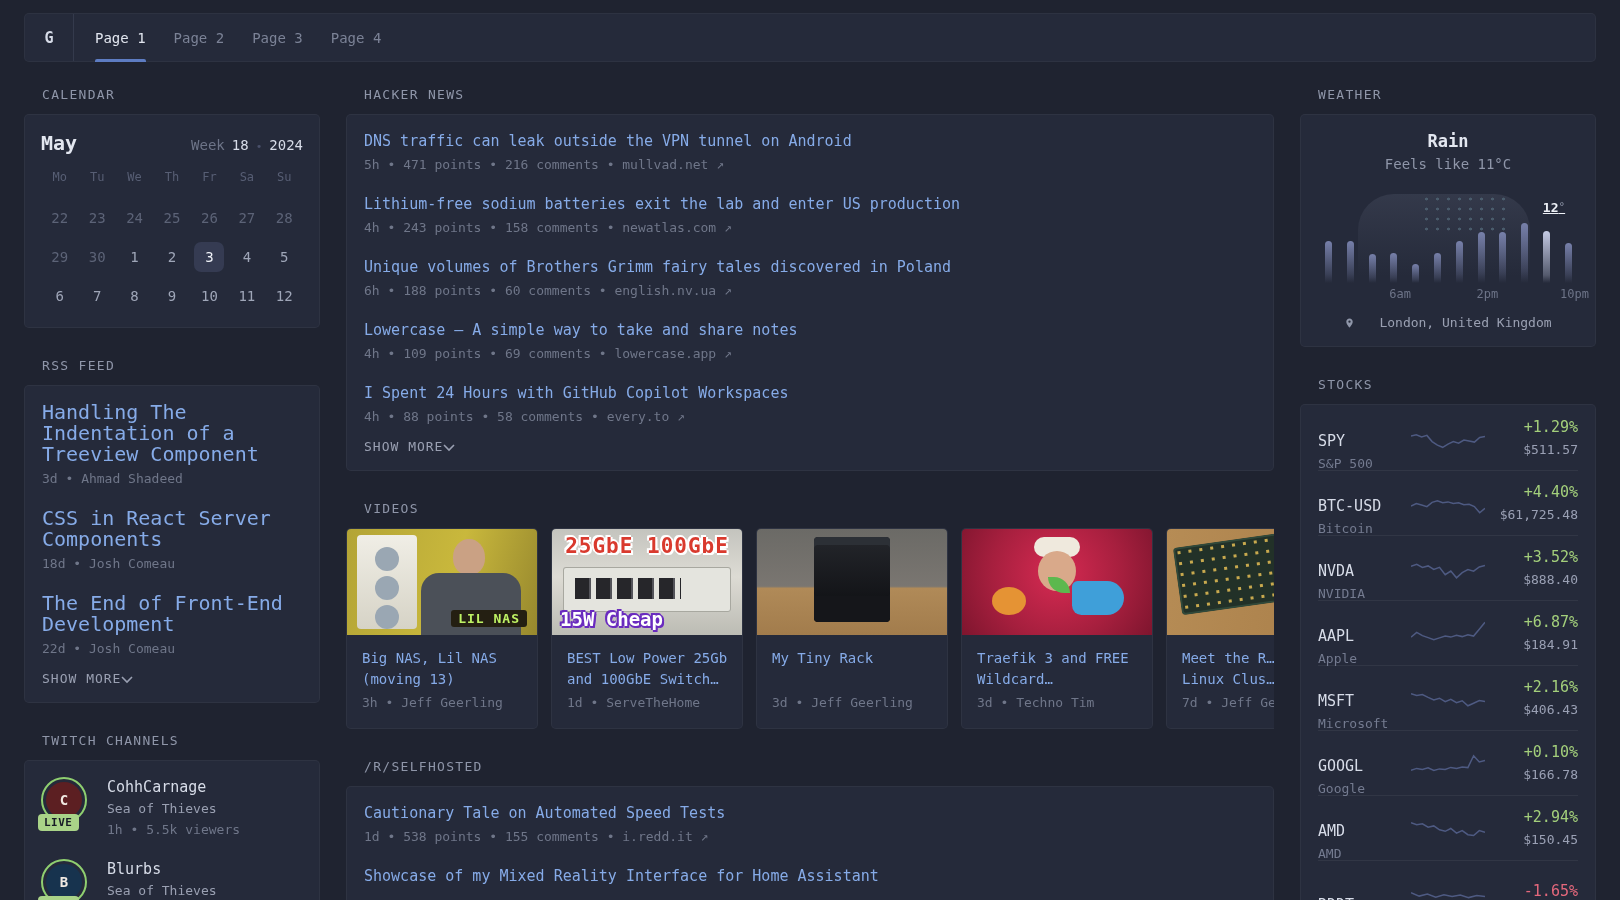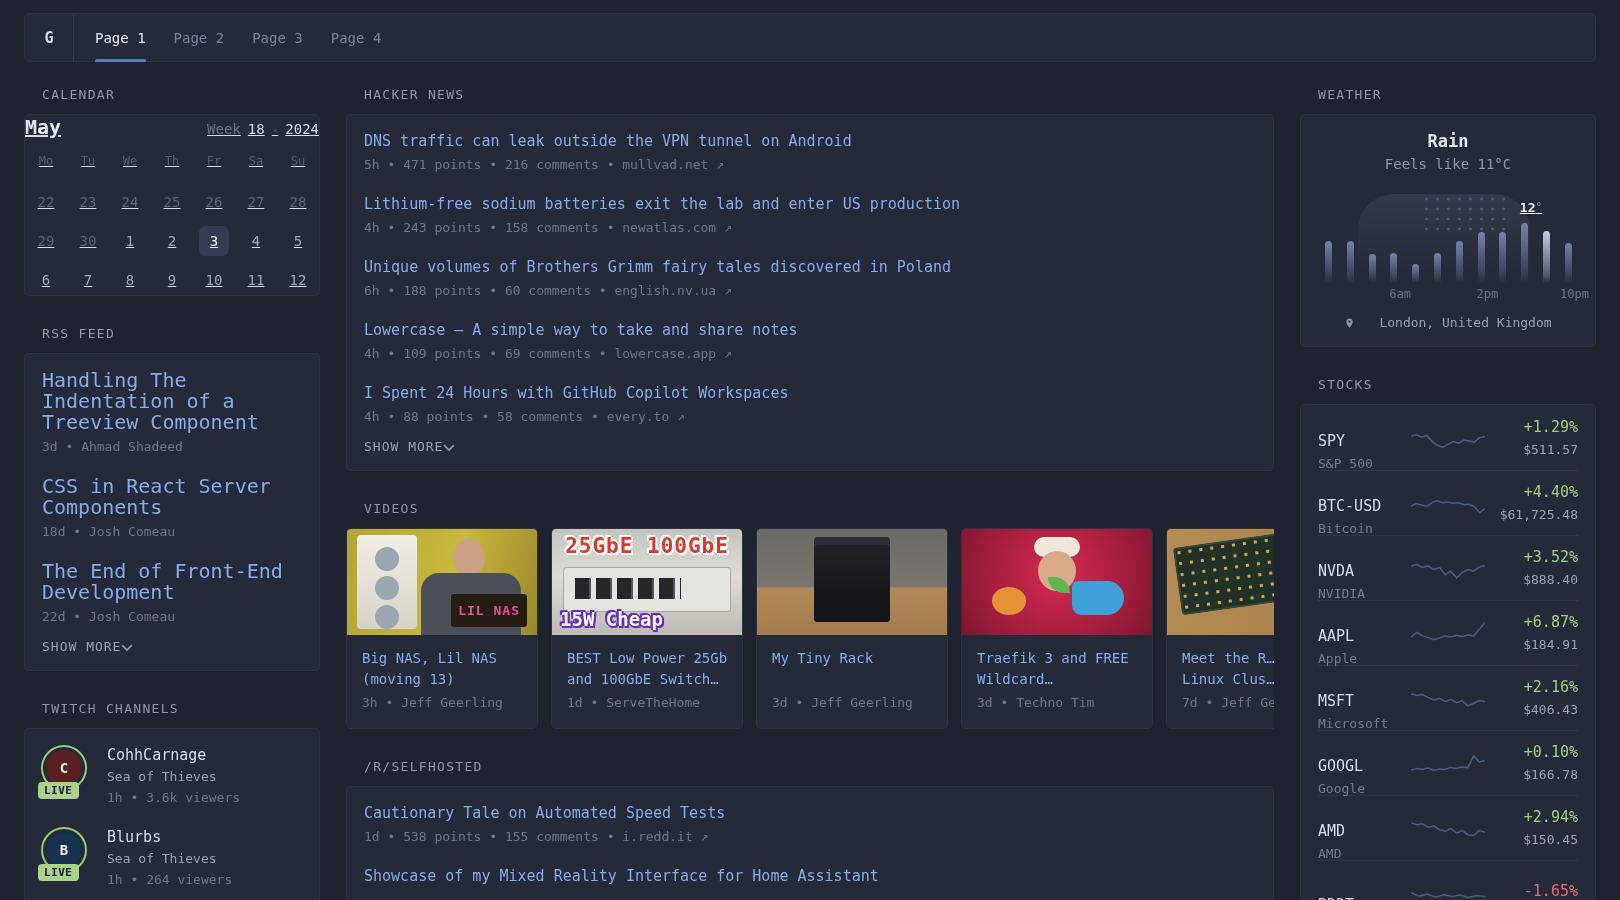--- a/index.html
+++ b/index.html
@@ -26,21 +26,21 @@
     background:#5d7cc2;border-radius:2px 2px 0 0;}
   
   .cols{display:flex;gap:26px;padding:0 24px;margin-top:25px;align-items:flex-start;}
   .col{display:flex;flex-direction:column;}
   .col-left,.col-right{flex:0 0 296px;}
   .col-mid{flex:1;min-width:0;}
   .widget{margin-bottom:30px;}
   .section-label{font-size:13px;letter-spacing:1.3px;color:#8f96a9;margin:0 0 12px 18px;}
   .card{background:#252a3a;border:1px solid rgba(255,255,255,.045);border-radius:5px;}
   
-  .cal-card{text-decoration:underline;}
+  .cal-card{padding:16px;}
   .cal-head{display:flex;justify-content:space-between;align-items:baseline;height:26px;}
   .cal-month{font-size:20px;font-weight:600;color:#e3e7f0;}
   .cal-week{font-size:14px;color:#6d7488;display:flex;gap:7px;align-items:baseline;}
   .cal-week .val{color:#d7dce8;}
   .cal-week .dot{color:#49506a;font-size:11px;}
   .cal-grid{display:grid;grid-template-columns:repeat(7,1fr);margin-top:12px;row-gap:9px;}
   .wd{height:16px;display:flex;align-items:center;justify-content:center;
     font-size:12px;color:#575e74;margin-bottom:6px;}
   .day{height:30px;display:flex;align-items:center;justify-content:center;font-size:14px;color:#9fa6b8;}
   .day.muted{color:#5c6377;}
@@ -83,22 +83,22 @@
   .th-bignas{background:linear-gradient(105deg,#b3a436 0%,#c9b83c 55%,#97882e 100%);}
   .th-bignas .tower{position:absolute;left:10px;top:6px;width:60px;height:94px;
     background:linear-gradient(#f0eee6,#d6d3c6);border-radius:4px;}
   .th-bignas .tower::after{content:"";position:absolute;left:50%;top:12px;width:24px;height:24px;
     margin-left:-12px;border-radius:50%;background:#9aa7b3;
     box-shadow:0 29px 0 #9aa7b3,0 58px 0 #9aa7b3;}
   .th-bignas .head{position:absolute;right:52px;top:10px;width:32px;height:36px;
     border-radius:50% 50% 46% 46%;background:#caa184;}
   .th-bignas .bodyshape{position:absolute;right:16px;top:44px;width:100px;height:70px;
     border-radius:18px 18px 0 0;background:#4b5058;}
-  .cap-chip{position:absolute;right:10px;bottom:8px;background:#241f12;color:#ec4899;
-    font-weight:bold;font-size:13px;padding:9px 7px;border-radius:3px;letter-spacing:1px;}
+  .cap-chip{position:absolute;right:10px;bottom:8px;background:#241f12;color:#bef264;
+    font-weight:bold;font-size:13px;padding:1px 7px;border-radius:3px;letter-spacing:1px;}
   .th-switch{background:linear-gradient(#c4c4be,#dddbd4 45%,#bcbcb4);}
   .th-switch .panel{position:absolute;left:6%;right:6%;top:36%;height:42%;
     background:#e4e4de;border-radius:3px;box-shadow:inset 0 0 0 1px #a8a8a0;}
   .th-switch .ports{position:absolute;left:12%;top:46%;width:56%;height:20%;
     background:repeating-linear-gradient(90deg,#26262a 0 14px,#54545a 14px 16px,transparent 16px 21px);}
   .cap-top{position:absolute;top:5px;left:0;right:0;text-align:center;font-size:21px;font-weight:bold;
     color:#d93a2e;letter-spacing:1px;
     text-shadow:-2px 0 0 #fff,2px 0 0 #fff,0 -2px 0 #fff,0 2px 0 #fff,-2px -2px 0 #fff,2px 2px 0 #fff;}
   .cap-bot{position:absolute;bottom:5px;left:8px;font-size:19px;font-weight:bold;color:#fff;
     text-shadow:-2px 0 0 #6a2bbf,2px 0 0 #6a2bbf,0 -2px 0 #6a2bbf,0 2px 0 #6a2bbf,-2px -2px 0 #6a2bbf,2px 2px 0 #6a2bbf;}
@@ -298,21 +298,21 @@
               <div class="tw-row">
                 <div class="tw-av">
                   <div class="tw-ring" style="border-color: rgb(143, 207, 112);">
                     <div class="tw-circle" style="background: rgb(92, 31, 34);">C</div>
                   </div>
                   <div class="tw-live">LIVE</div>
                 </div>
                 <div>
                   <a class="tw-name">CohhCarnage</a>
                   <div class="tw-game">Sea of Thieves</div>
-                  <div class="tw-meta">1h • 3.6k viewers</div>
+                  <div class="tw-meta">1h • 5.5k viewers</div>
                 </div>
               </div>
               <div class="tw-row">
                 <div class="tw-av">
                   <div class="tw-ring" style="border-color: rgb(143, 207, 112);">
                     <div class="tw-circle" style="background: rgb(23, 51, 78);">B</div>
                   </div>
                   <div class="tw-live">LIVE</div>
                 </div>
                 <div>
@@ -480,21 +480,21 @@
               <div class="w-bar" style="left: 51.6px; height: 29px;"></div>
               <div class="w-bar" style="left: 73.4px; height: 30px;"></div>
               <div class="w-bar" style="left: 95.2px; height: 19px;"></div>
               <div class="w-bar" style="left: 117px; height: 30px;"></div>
               <div class="w-bar" style="left: 138.8px; height: 42px;"></div>
               <div class="w-bar" style="left: 160.6px; height: 51px;"></div>
               <div class="w-bar" style="left: 182.4px; height: 51px;"></div>
               <div class="w-bar" style="left: 204.2px; height: 60px;"></div>
               <div class="w-bar hl" style="left: 226px; height: 52px;"></div>
               <div class="w-bar" style="left: 247.8px; height: 40px;"></div>
-              <div class="w-temp" style="left: 214px; text-decoration: underline;">12<span class="unit">°</span></div>
+              <div class="w-temp" style="left: 237px; text-decoration: underline;">12<span class="unit">°</span></div>
             </div>
           <div class="w-ticks" id="w-ticks">
               <span class="w-tick" style="left: 55.1px;">6am</span>
               <span class="w-tick" style="left: 142.3px;">2pm</span>
               <span class="w-tick" style="left: 229.5px;">10pm</span>
             </div>
           <div class="w-loc">
             <svg width="11" height="14" viewBox="0 0 24 24">
                 <path d="M12 2C8 2 5 5 5 9c0 5 7 13 7 13s7-8 7-13c0-4-3-7-7-7zm0 9.5A2.5 2.5 0 1 1 12 6.5a2.5 2.5 0 0 1 0 5z" fill="currentColor"></path>
               </svg>

